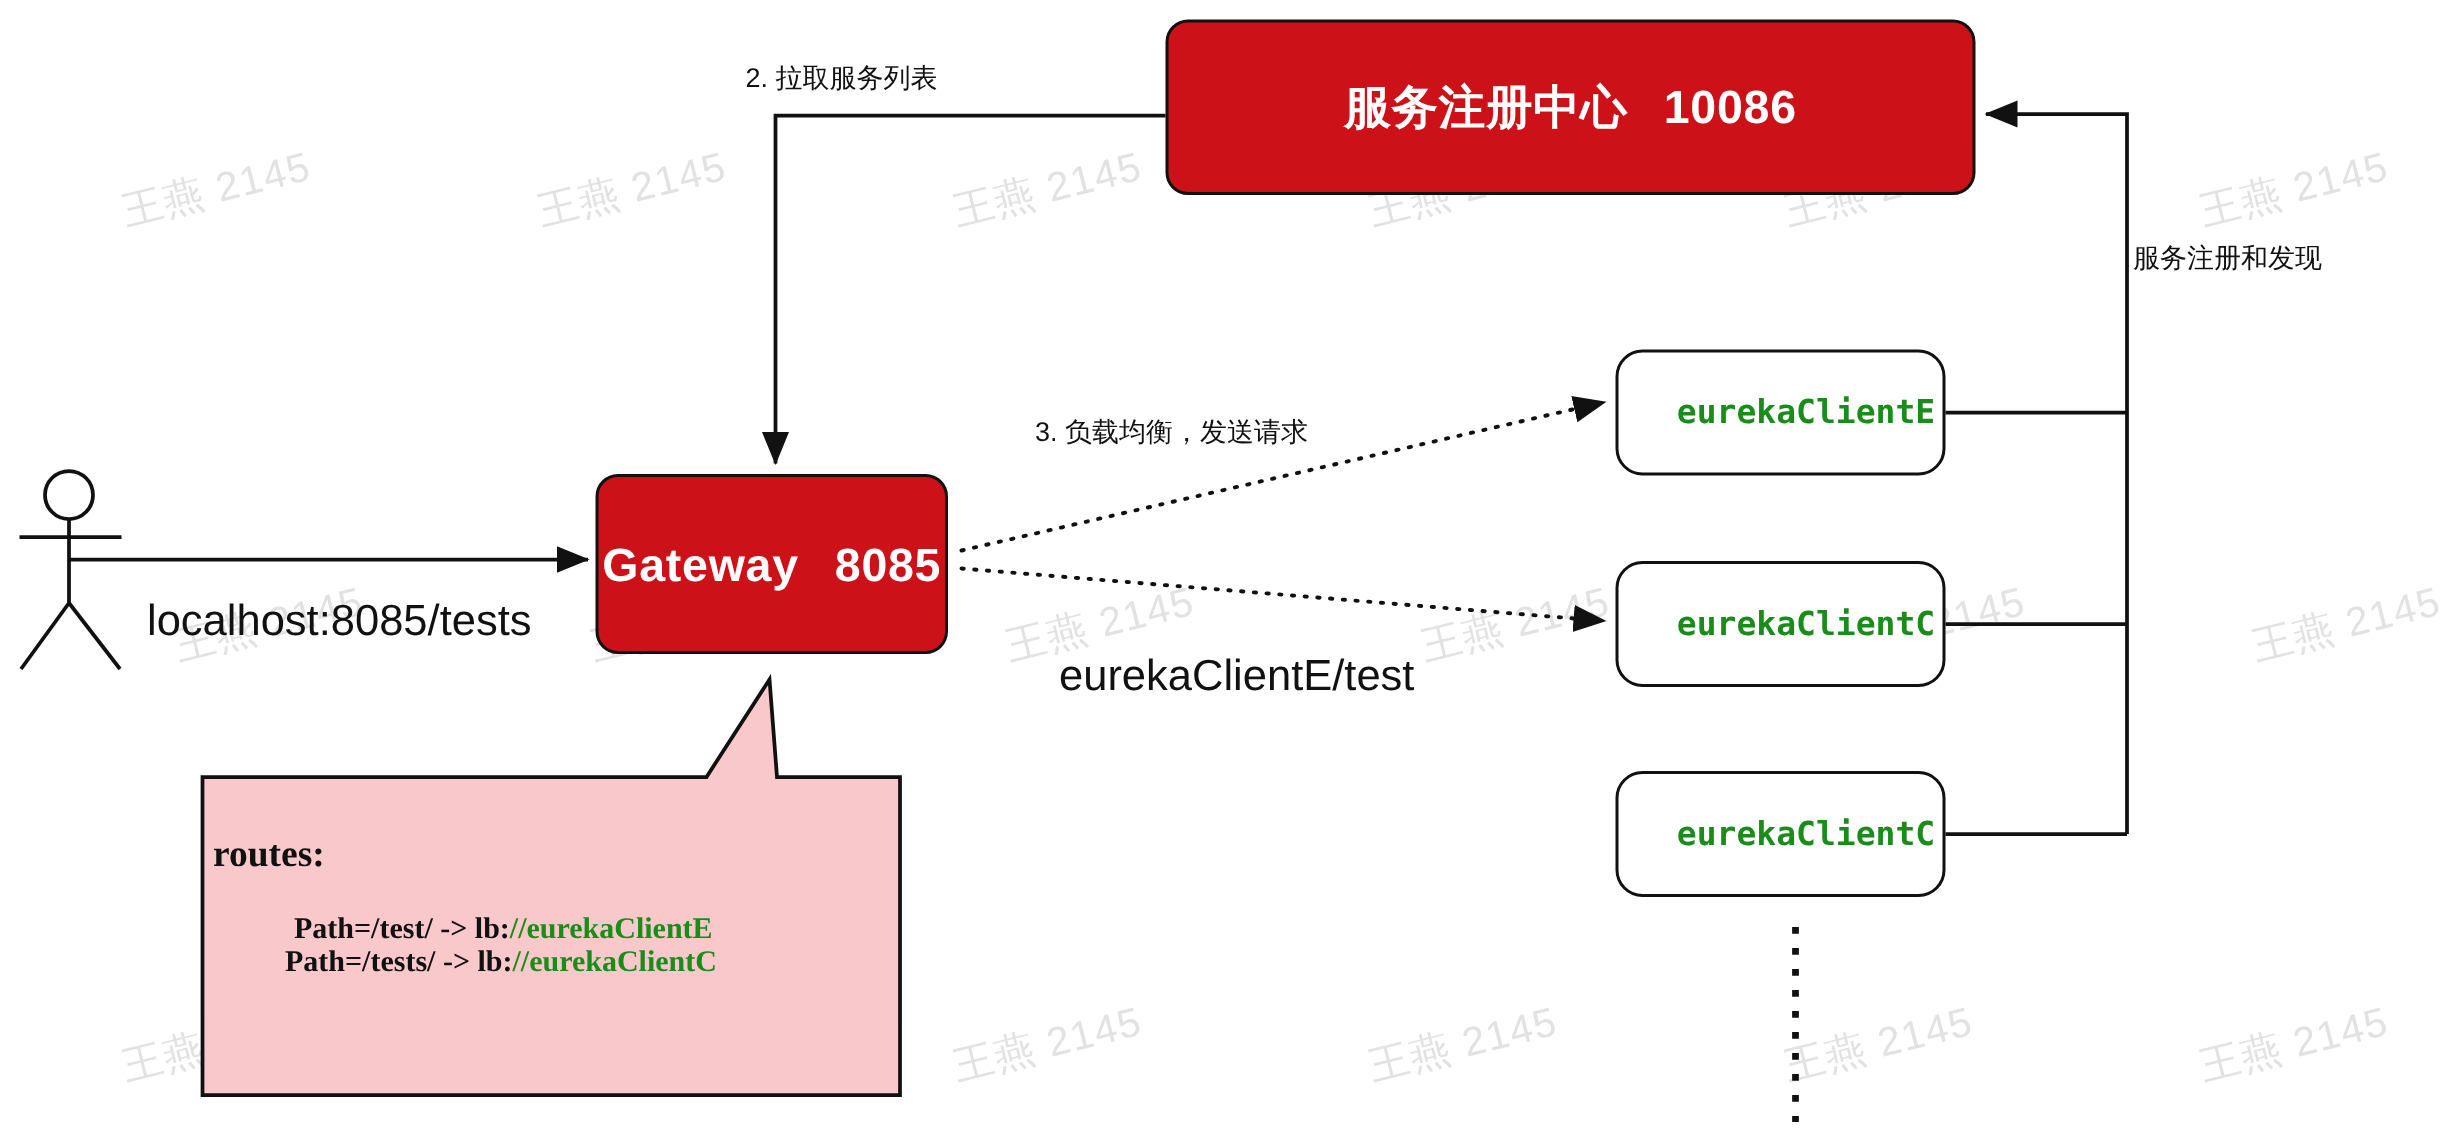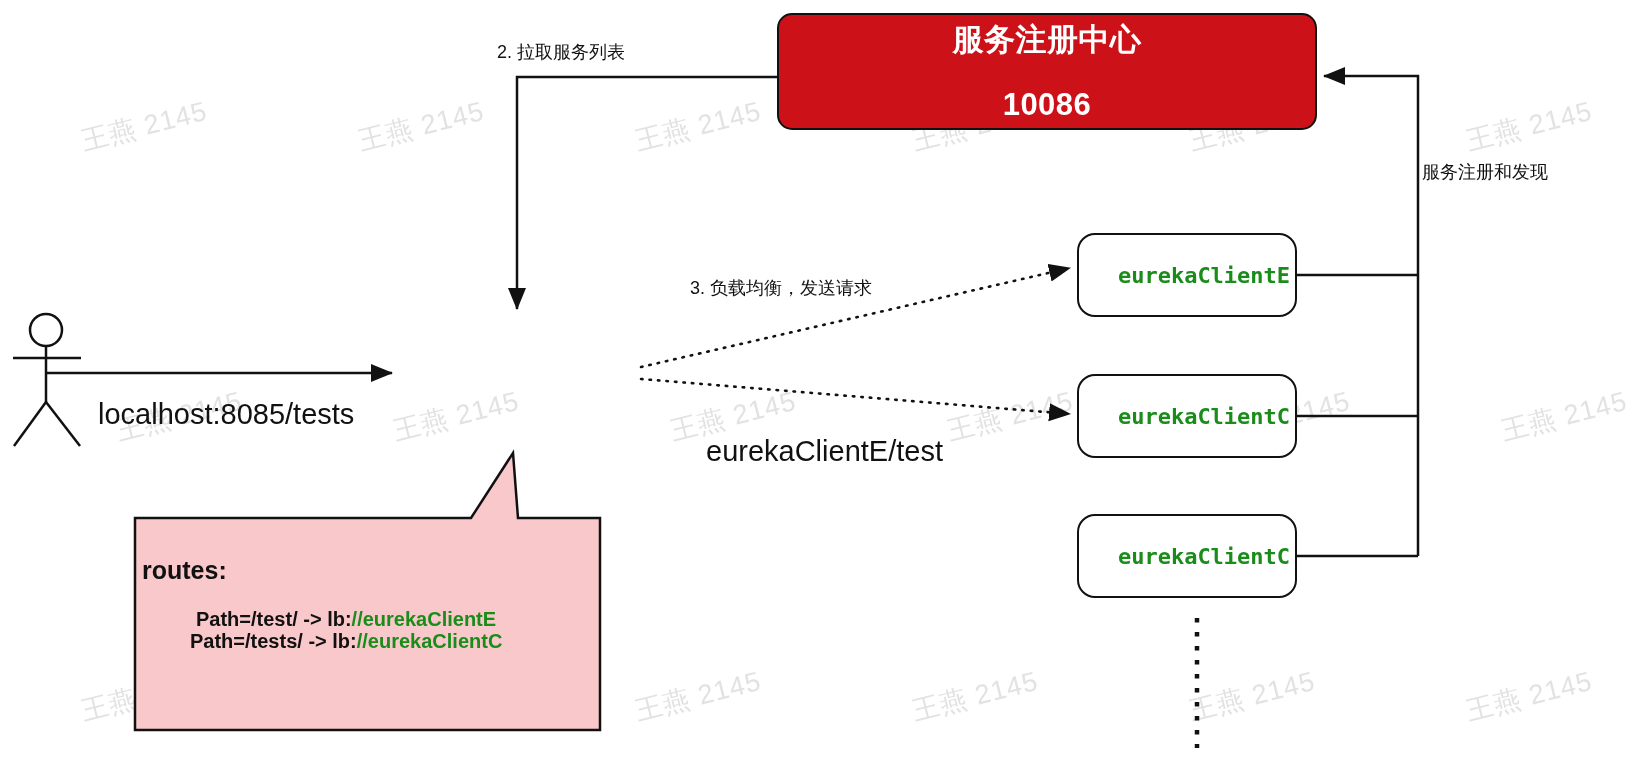--- a/index.html
+++ b/index.html
@@ -6,36 +6,36 @@
   .canvas{
     position:relative;width:1631px;height:757px;background:#fff;overflow:hidden;
     font-family:"Liberation Sans","DejaVu Sans",sans-serif;color:#111;
   }
   .wm{
     position:absolute;color:var(--wm,#e2e2e2);font-size:27px;white-space:nowrap;
     transform:rotate(-14deg);user-select:none;letter-spacing:1px;
   }
   svg.wires{position:absolute;left:0;top:0;z-index:2;}
   .node{
-    position:absolute;z-index:3;display:flex;flex-direction:column;align-items:center;justify-content:center;
+    position:absolute;z-index:3;display:flex;flex-direction:row;align-items:center;justify-content:center;
     border:2.5px solid #111;box-sizing:border-box;text-align:center;gap:24px;
   }
   .node.red{
     background:var(--red,#cc1118);color:var(--node-text,#fff);border-radius:15px;
     font-size:31px;font-weight:600;line-height:41px;letter-spacing:.5px;
   }
   .node.client{
     background:#fff;border-radius:18px;border-width:2.5px;
     font-family:"DejaVu Sans Mono","Liberation Mono",monospace;
     font-weight:700;font-size:22px;color:var(--green,#1a8c1a);padding-left:34px;
   }
   .lbl{position:absolute;z-index:4;white-space:nowrap;color:#111;}
   .lbl.cn{font-size:18px;}
   .lbl.big{font-size:29px;}
-  .comic{font-family:Liberation Sans, sans-serif;font-weight:700;}
+  .comic{font-family:Liberation Serif, serif;font-weight:700;}
   .routes-head{font-size:25px;}
   .rule{font-size:20px;}
   .rule .tgt{color:var(--green,#1a8c1a);}
 </style>
 </head>
 <body>
 
 <div class="canvas" style="--red: #cc1118; --node-text: #ffffff; --pink: #f9c8ca; --green: #1a8c1a; --wm: #e2e2e2;">
 
   <div style="position:absolute;inset:0;z-index:1;">
@@ -89,20 +89,24 @@
     <line x1="641" y1="379" x2="1070" y2="414" style="stroke:#111;stroke-width:2.6;stroke-dasharray:1.5 7;stroke-linecap:round;" marker-end="url(#ah)"></line>
 
     <line x1="1197" y1="618" x2="1197" y2="748" style="stroke:#111;stroke-width:4.5;stroke-dasharray:4.5 9.5;"></line>
   </svg>
 
   <div class="node red" style="left:777px;top:13px;width:540px;height:117px;">
     <div>服务注册中心</div>
     <div>10086</div>
   </div>
 
+  <div class="node red" style="left:397px;top:316px;width:235px;height:120px;">
+    <div>Gateway</div>
+    <div>8085</div>
+  </div>
 
   <div class="node client" style="left:1077px;top:233px;width:220px;height:84px;">
     <div>eurekaClientE</div>
   </div>
   <div class="node client" style="left:1077px;top:374px;width:220px;height:84px;">
     <div>eurekaClientC</div>
   </div>
   <div class="node client" style="left:1077px;top:514px;width:220px;height:84px;">
     <div>eurekaClientC</div>
   </div>

